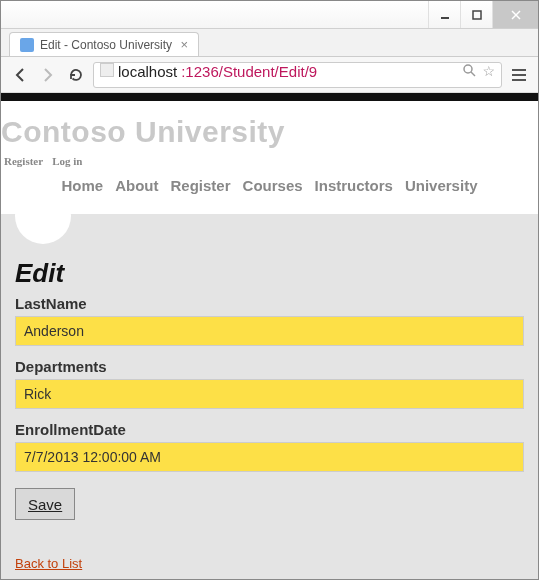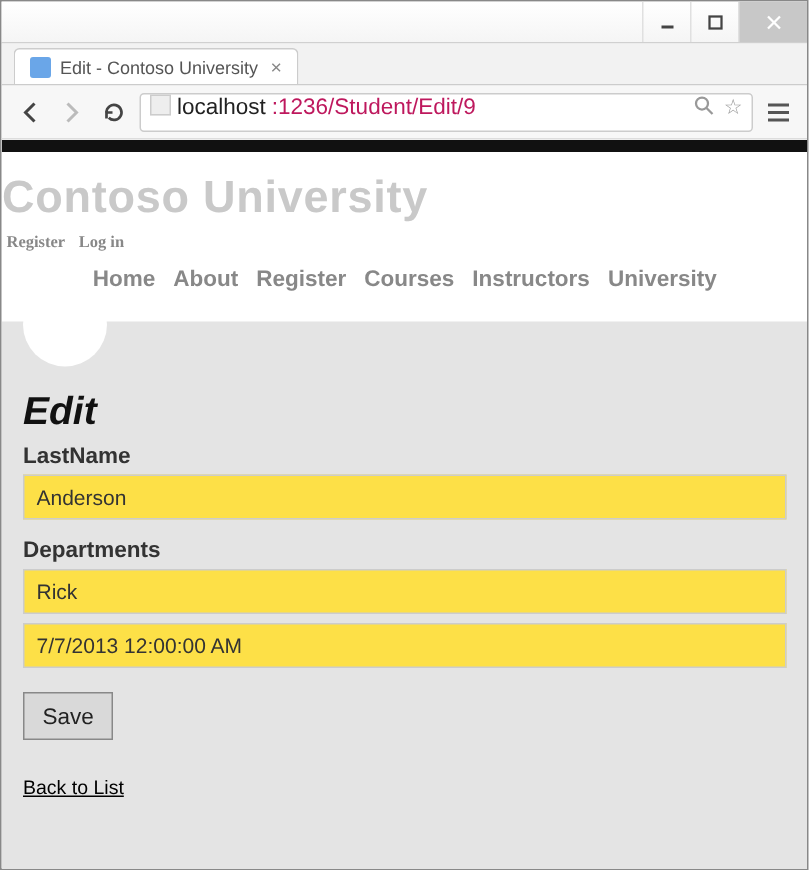--- a/index.html
+++ b/index.html
@@ -164,26 +164,27 @@
   }
   .save-btn {
     margin-top:10px;
     height:32px;
     padding:0 12px;
     background:#d9d9d9;
     border:1px solid #888;
     font-size:15px;
     color:#222;
     cursor:pointer;
+    text-decoration:underline;
   }
   .backlink {
     display:inline-block;
-    margin-top:24px;
+    margin-top:36px;
     font-size:13px;
-    color:#000000;
+    color:#c2410c;
     text-decoration:underline;
     cursor:pointer;
   }
 </style>
 </head>
 <body>
 
 <div class="titlebar">
   <div class="win-btn">
     <svg width="10" height="10">
@@ -272,20 +273,21 @@
     <div class="circle"></div>
     <div class="content">
       <h1 class="pagetitle">Edit</h1>
 
       <div class="field-label">LastName</div>
       <input class="field-input" value="Anderson" style="">
 
       <div class="field-label">Departments</div>
       <input class="field-input" value="Rick" style="">
 
+      <div class="field-label">EnrollmentDate</div>
       <input class="field-input" value="7/7/2013 12:00:00 AM" style="">
 
       <button class="save-btn">Save</button>
       <br>
       <a class="backlink">Back to List</a>
     </div>
   </div>
 </div>
 
 </body></html>

